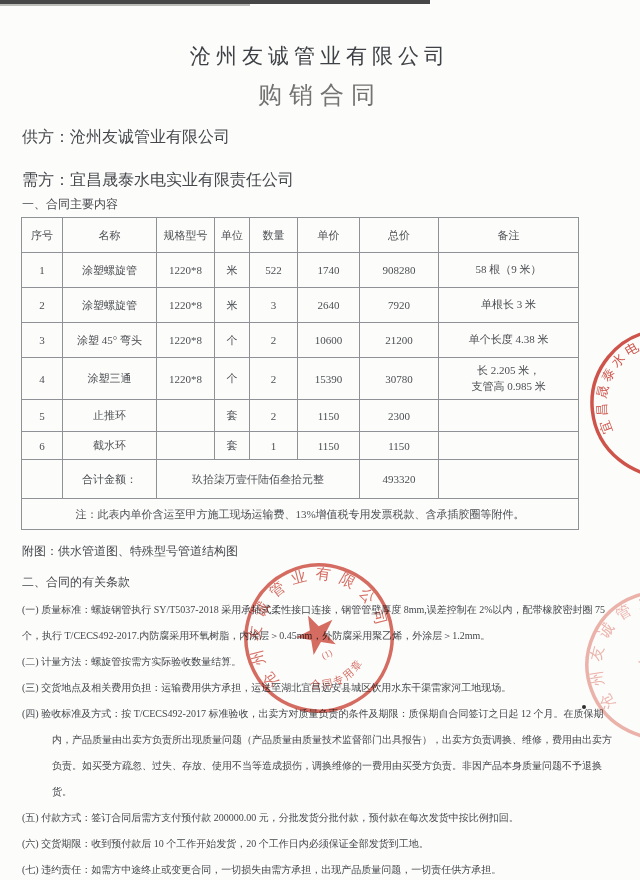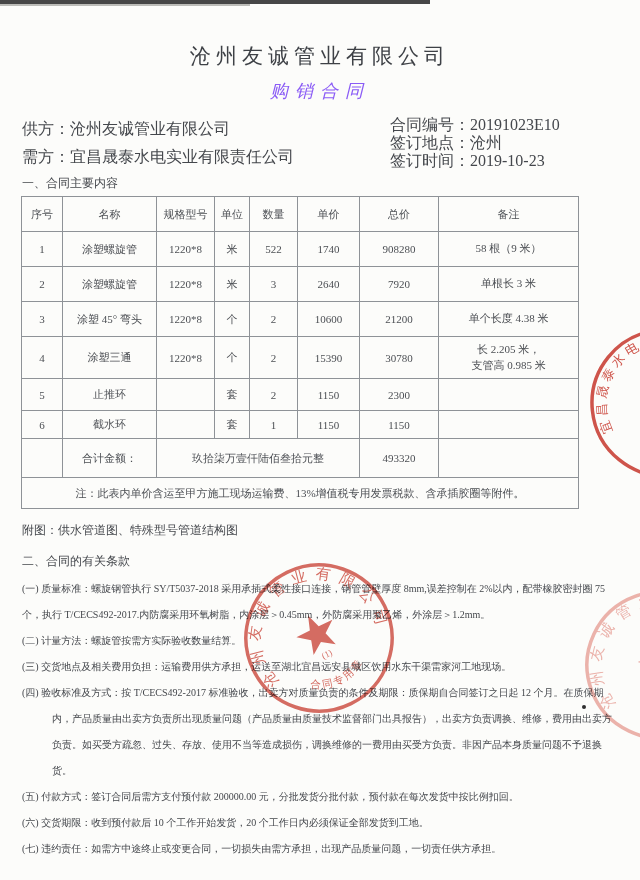--- a/index.html
+++ b/index.html
@@ -9,25 +9,25 @@
     overflow:hidden;
     font-family:"Liberation Serif", serif;
     color:#44474c;
   }
   
   .artifact-top { position:absolute; top:0; left:0; width:430px; height:4px; background:#474747; }
   .artifact-top2 { position:absolute; top:4px; left:0; width:250px; height:2px; background:#bcbcb8; }
   .artifact-dot { position:absolute; left:582px; top:705px; width:4px; height:4px; border-radius:50%; background:#2f2f2f; }
 
   .title { text-align:center; padding-top:42px; font-size:21px; letter-spacing:5px; color:#3e4146; }
-  .subtitle { text-align:center; margin-top:9px; font-size:18px; letter-spacing:7px; color:#8b5cf6;font-style:italic; }
+  .subtitle { text-align:center; margin-top:9px; font-size:24px; letter-spacing:7px; color:#737373; }
 
   .meta-row { display:flex; justify-content:space-between; margin:13px 24px 0 22px; font-size:16px; }
   .party-supplier { margin-top:3px; }
-  .party-buyer { margin-top:7px; }
+  .party-buyer { margin-top:22px; }
   .meta-block { width:226px; }
   .meta-line { line-height:18px; white-space:nowrap; }
 
   .sec-heading { margin:5px 0 0 22px; font-size:12px; }
 
   table { border-collapse:collapse; margin:4px 0 0 21px; table-layout:fixed; width:557px; font-size:11px;border-radius:14px; }
   col.c0{width:41px} col.c1{width:94px} col.c2{width:58px} col.c3{width:35px}
   col.c4{width:48px} col.c5{width:62px} col.c6{width:79px} col.c7{width:140px}
   th,td { border:1px solid #8e9297; text-align:center; vertical-align:middle;
           padding:0 2px; font-weight:normal; color:#4c4f54; }
@@ -66,31 +66,20 @@
 
   <div class="meta-row">
     <div class="parties">
       <div class="party-supplier">
         <span>供方：</span><span>沧州友诚管业有限公司</span>
       </div>
       <div class="party-buyer">
         <span>需方：</span><span>宜昌晟泰水电实业有限责任公司</span>
       </div>
     </div>
-    <div class="meta-block">
-      <div class="meta-line">
-        <span>合同编号：</span><span>20191023E10</span>
-      </div>
-      <div class="meta-line">
-        <span>签订地点：</span><span>沧州</span>
-      </div>
-      <div class="meta-line">
-        <span>签订时间：</span><span>2019-10-23</span>
-      </div>
-    </div>
   </div>
 
   <div class="sec-heading">一、合同主要内容</div>
 
   <table>
     <colgroup>
       <col class="c0">
         <col class="c1">
         <col class="c2">
         <col class="c3">

